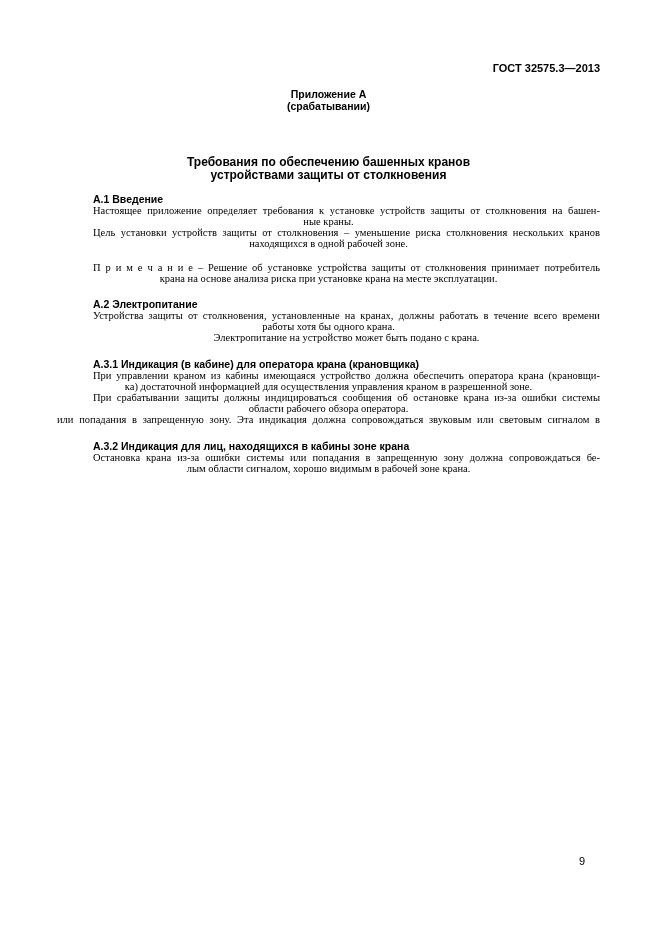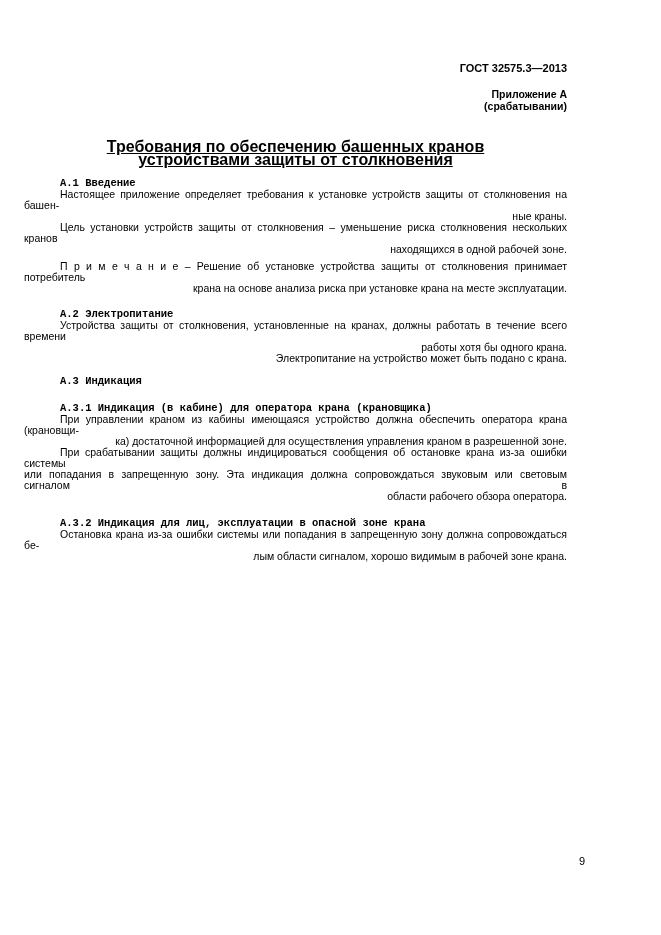--- a/index.html
+++ b/index.html
@@ -6,67 +6,65 @@
   body {
     width: 661px; height: 935px;
     background: #ffffff;
     color: #000000;
     font-family: "Liberation Sans", sans-serif;
     position: relative;
     overflow: hidden;
   }
   .page-column {
     position: absolute;
-    left: 24px; top: 63px;
+    left: 57px; top: 63px;
     width: 543px;
   }
   .doc-code {
     font-weight: bold;
     font-size: 11px;
     line-height: 11px;
     text-align: right;
   }
   .annex {
     margin-top: 14px;
-    text-align: right;
+    text-align: center;
     font-weight: bold;
     font-size: 10.5px;
     line-height: 12px;
   }
   .doc-title {
-    margin-top: 28px;
+    margin-top: 44px;
     text-align: center;
     font-weight: bold;
-    font-size: 16px;
+    font-size: 12px;
     line-height: 13px;
-    text-decoration: underline;
   }
   .blocks {
     font-size: 10.5px;
     line-height: 11px;
   }
   .b-heading {
     font-weight: bold;
     padding-left: 36px;
-    font-family: Liberation Mono, monospace;
   }
   .b-heading.l1 { margin-top: 12px; }
   .b-heading.l2 { margin-top: 16px; }
-  .b-para { margin: 0; }
+  .b-para { margin: 0; font-family: Liberation Serif, serif; }
   .b-note {
-    margin-top: 6px;
+    margin-top: 13px;
     margin-bottom: 15px;
   }
   .b-para .line {
     text-align: justify;
     text-align-last: justify;
   }
   .b-para .line.first { text-indent: 36px; }
   .b-para .line.last {
-    text-align: right;
+    text-align: center;
     text-align-last: auto;
   }
   .page-number {
     position: absolute;
     left: 42px; top: 856px;
     width: 543px;
     text-align: right;
     font-size: 11px;
     line-height: 11px;
   }
@@ -102,32 +100,31 @@
         <div class="line last">крана на основе анализа риска при установке крана на месте эксплуатации.</div>
       </div>
       <div class="b-heading l1">А.2 Электропитание</div>
       <div class="b-para">
         <div class="line first">Устройства защиты от столкновения, установленные на кранах, должны работать в течение всего времени</div>
         <div class="line last">работы хотя бы одного крана.</div>
       </div>
       <div class="b-para">
         <div class="line first last">Электропитание на устройство может быть подано с крана.</div>
       </div>
-      <div class="b-heading l1">А.3 Индикация</div>
       <div class="b-heading l2">А.3.1 Индикация (в кабине) для оператора крана (крановщика)</div>
       <div class="b-para">
         <div class="line first">При управлении краном из кабины имеющаяся устройство должна обеспечить оператора крана (крановщи-</div>
         <div class="line last">ка) достаточной информацией для осуществления управления краном в разрешенной зоне.</div>
       </div>
       <div class="b-para">
         <div class="line first">При срабатывании защиты должны индицироваться сообщения об остановке крана из-за ошибки системы</div>
+        <div class="line last">области рабочего обзора оператора.</div>
         <div class="line">или попадания в запрещенную зону. Эта индикация должна сопровождаться звуковым или световым сигналом в</div>
-        <div class="line last">области рабочего обзора оператора.</div>
       </div>
-      <div class="b-heading l2">А.3.2 Индикация для лиц, эксплуатации в опасной зоне крана</div>
+      <div class="b-heading l2">А.3.2 Индикация для лиц, находящихся в кабины зоне крана</div>
       <div class="b-para">
         <div class="line first">Остановка крана из-за ошибки системы или попадания в запрещенную зону должна сопровождаться бе-</div>
         <div class="line last">лым области сигналом, хорошо видимым в рабочей зоне крана.</div>
       </div>
     </div>
 </div>
 
 <div class="page-number">9</div>
 
 </body></html>

